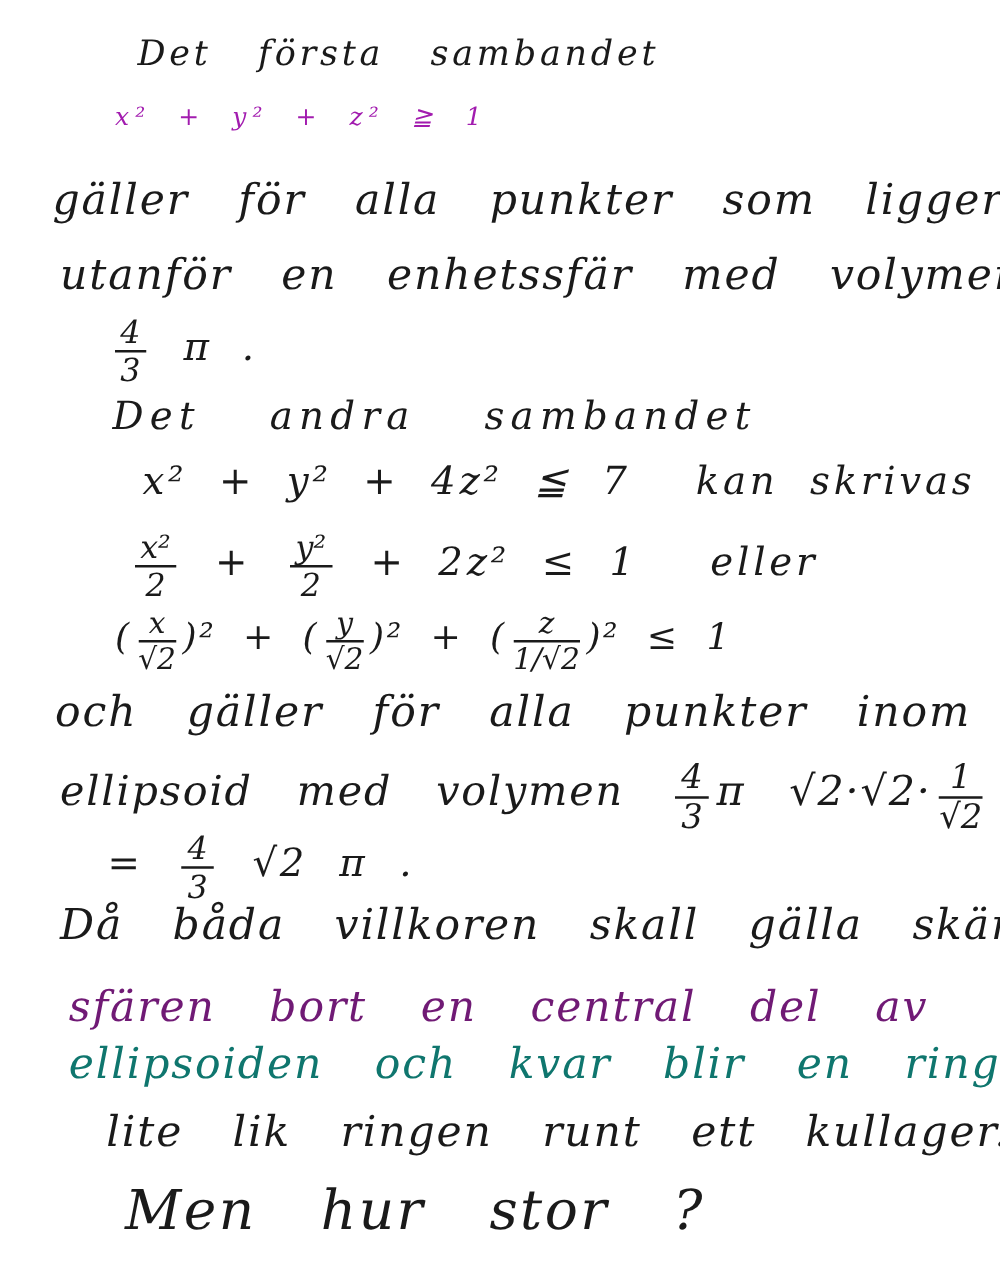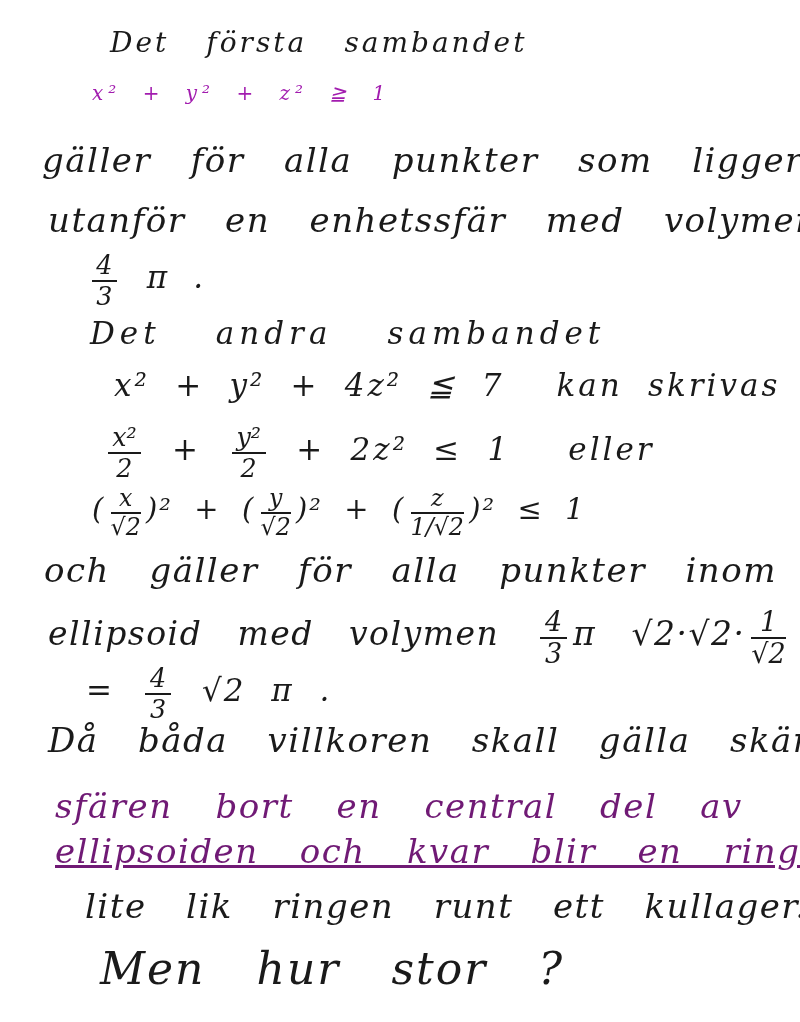--- a/index.html
+++ b/index.html
@@ -61,16 +61,16 @@
     <div class="line" style="left: 86px; top: 252px; font-size: 31px; letter-spacing: 2px; word-spacing: 0.4em; color: rgb(26, 26, 26);"><span class="frac"><span class="num" style="border-bottom-color: rgb(26, 26, 26);">4</span><span class="den">3</span></span><span class="seg"> π .</span></div>
     <div class="line" style="left: 90px; top: 316px; font-size: 31px; letter-spacing: 5px; word-spacing: 1.3em; color: rgb(26, 26, 26);"><span class="seg">Det andra sambandet</span></div>
     <div class="line" style="left: 114px; top: 368px; font-size: 31px; letter-spacing: 3px; word-spacing: 0.4em; color: rgb(26, 26, 26);"><span class="seg">x² + y² + 4z² ≦ 7</span><span class="gap" style="width: 52px;"></span><span class="seg">kan skrivas som</span></div>
     <div class="line" style="left: 102px; top: 424px; font-size: 31px; letter-spacing: 3px; word-spacing: 0.4em; color: rgb(26, 26, 26);"><span class="frac"><span class="num" style="border-bottom-color: rgb(26, 26, 26);">x²</span><span class="den">2</span></span><span class="seg"> + </span><span class="frac"><span class="num" style="border-bottom-color: rgb(26, 26, 26);">y²</span><span class="den">2</span></span><span class="seg"> + 2z² ≤ 1</span><span class="gap" style="width: 58px;"></span><span class="seg">eller</span></div>
     <div class="line" style="left: 92px; top: 486px; font-size: 29px; letter-spacing: 2px; word-spacing: 0.35em; color: rgb(26, 26, 26);"><span class="seg">(</span><span class="frac"><span class="num" style="border-bottom-color: rgb(26, 26, 26);">x</span><span class="den">√2</span></span><span class="seg">)² + (</span><span class="frac"><span class="num" style="border-bottom-color: rgb(26, 26, 26);">y</span><span class="den">√2</span></span><span class="seg">)² + (</span><span class="frac"><span class="num" style="border-bottom-color: rgb(26, 26, 26);">z</span><span class="den">1/√2</span></span><span class="seg">)² ≤ 1</span></div>
     <div class="line" style="left: 44px; top: 552px; font-size: 34px; letter-spacing: 1.5px; word-spacing: 0.8em; color: rgb(26, 26, 26);"><span class="seg">och gäller för alla punkter inom en</span></div>
     <div class="line" style="left: 48px; top: 608px; font-size: 33px; letter-spacing: 1.5px; word-spacing: 0.7em; color: rgb(26, 26, 26);"><span class="seg">ellipsoid med volymen </span><span class="frac"><span class="num" style="border-bottom-color: rgb(26, 26, 26);">4</span><span class="den">3</span></span><span class="seg">π √2·√2·</span><span class="frac"><span class="num" style="border-bottom-color: rgb(26, 26, 26);">1</span><span class="den">√2</span></span><span class="seg"> =</span></div>
     <div class="line" style="left: 86px; top: 665px; font-size: 31px; letter-spacing: 2px; word-spacing: 0.45em; color: rgb(26, 26, 26);"><span class="seg">= </span><span class="frac"><span class="num" style="border-bottom-color: rgb(26, 26, 26);">4</span><span class="den">3</span></span><span class="seg"> √2 π .</span></div>
     <div class="line" style="left: 48px; top: 722px; font-size: 34px; letter-spacing: 1.5px; word-spacing: 0.8em; color: rgb(26, 26, 26);"><span class="seg">Då båda villkoren skall gälla skär</span></div>
     <div class="line" style="left: 55px; top: 778px; font-size: 34px; letter-spacing: 1.5px; word-spacing: 0.9em; color: #701a75; margin-top: 10px;"><span class="seg">sfären bort en central del av</span></div>
-    <div class="line" style="left: 55px; top: 833px; font-size: 34px; letter-spacing: 1.5px; word-spacing: 0.85em; color: #701a75; text-decoration: underline;"><span class="seg">ellipsoiden och kvar blir en ring</span></div>
+    <div class="line" style="left: 55px; top: 833px; font-size: 34px; letter-spacing: 1.5px; word-spacing: 0.85em; color: #0f766e;"><span class="seg">ellipsoiden och kvar blir en ring</span></div>
     <div class="line" style="left: 85px; top: 888px; font-size: 34px; letter-spacing: 1.5px; word-spacing: 0.8em; color: rgb(26, 26, 26);"><span class="seg">lite lik ringen runt ett kullager.</span></div>
     <div class="line" style="left: 100px; top: 945px; font-size: 44px; letter-spacing: 2px; word-spacing: 0.8em; color: rgb(26, 26, 26);"><span class="seg">Men hur stor ?</span></div>
   </div>
 
 </body></html>

